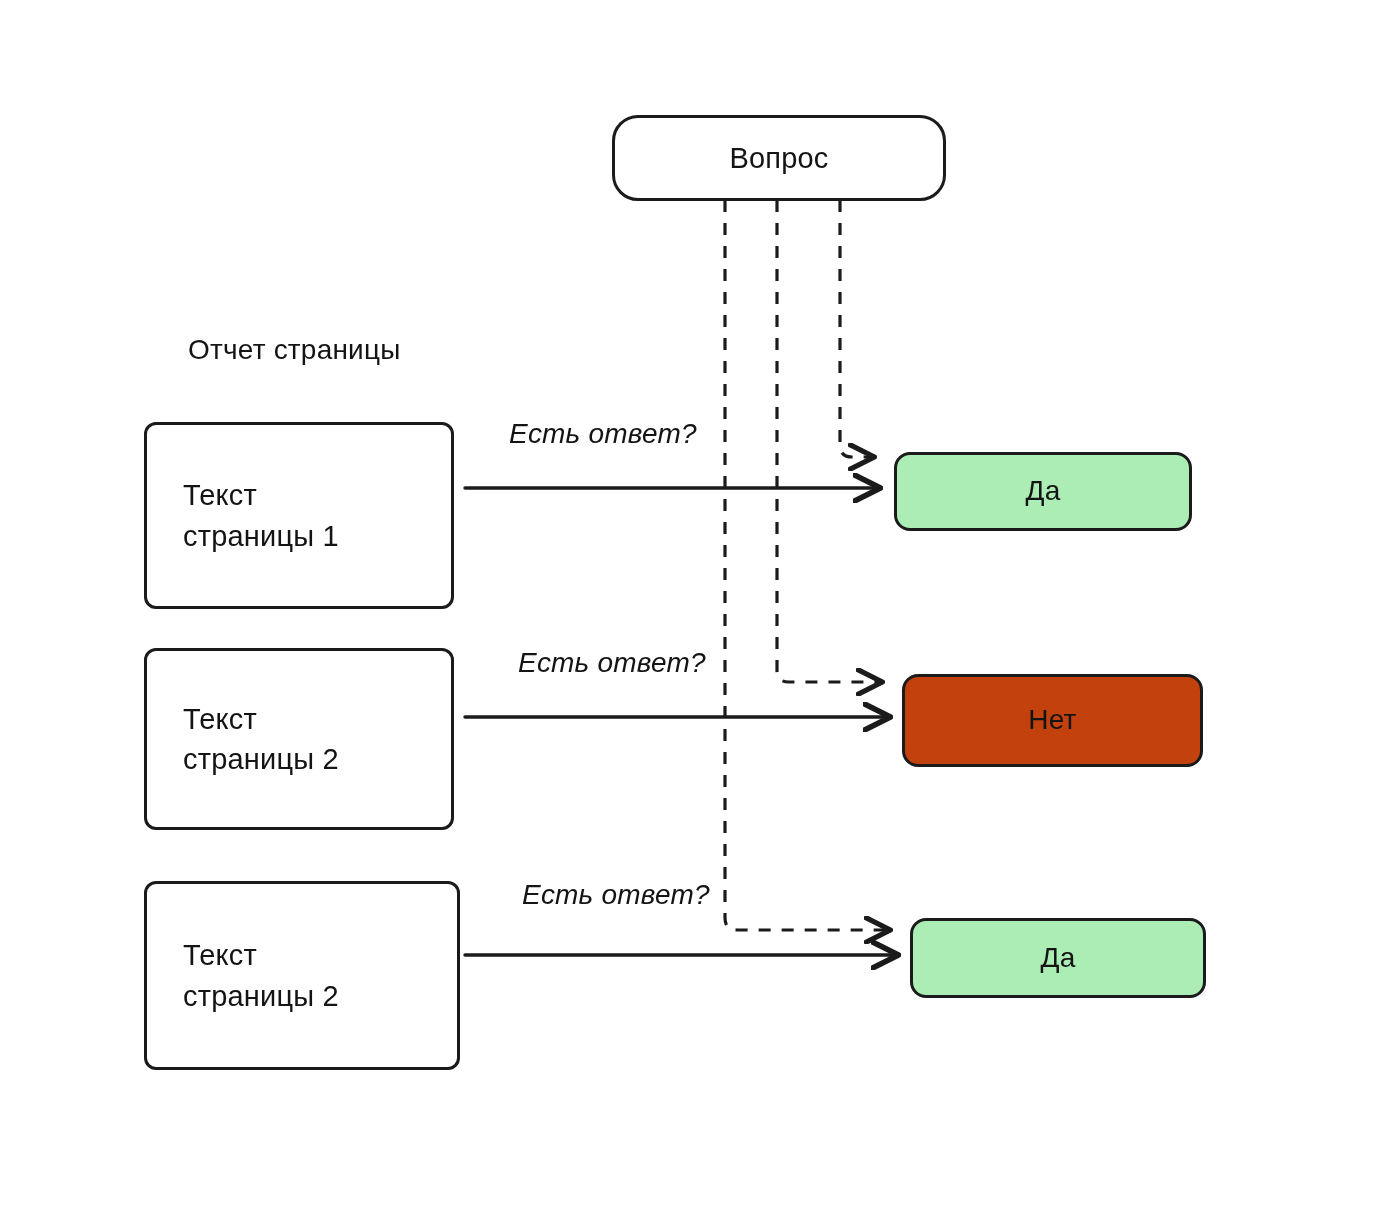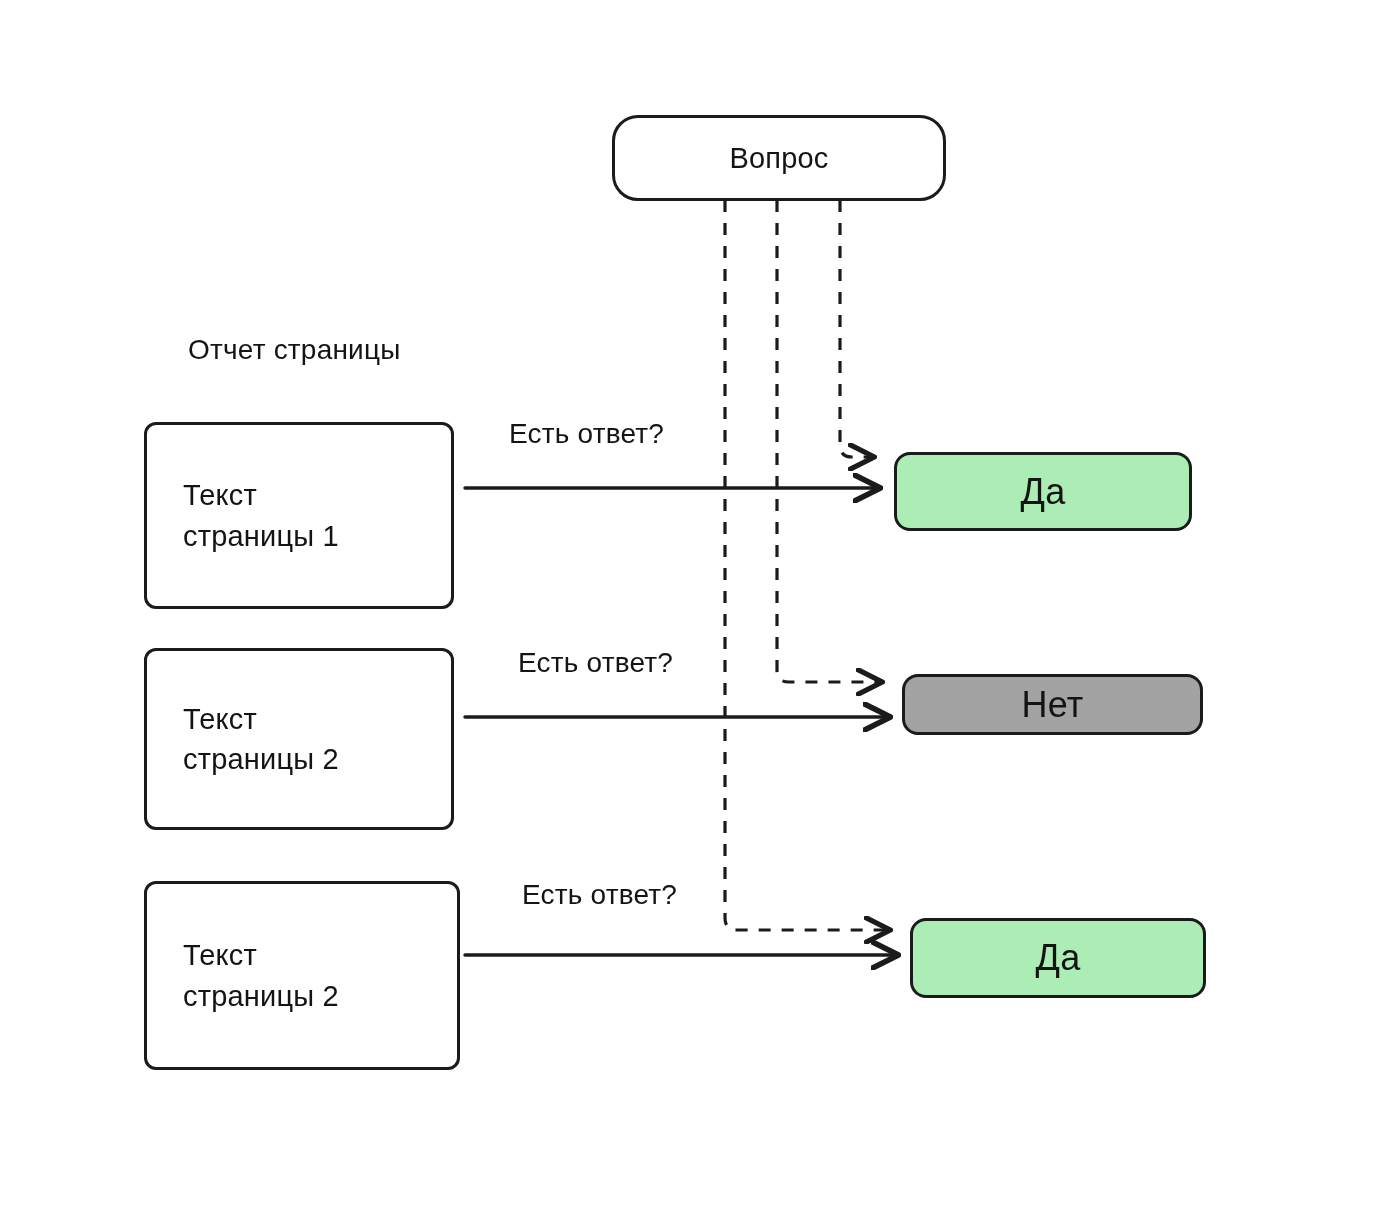--- a/index.html
+++ b/index.html
@@ -41,21 +41,21 @@
     border-radius: 16px;
   }
   .node-label {
     font-size: 29px;
     color: #141414;
     line-height: 1.38;
     white-space: pre-line;
     letter-spacing: 0.2px;
   }
   .node.answer .node-label {
-    font-size: 36px;
+    font-size: 28px;
   }
   .node.question .node-label {
     font-size: 29px;
     width: 100%;
     text-align: center;
   }
   .node.question {
     justify-content: center;
     border-radius: 26px;
   }
@@ -65,20 +65,21 @@
     color: #141414;
     white-space: nowrap;
     letter-spacing: 0.2px;
   }
   .edge-label {
     position: absolute;
     font-size: 28px;
     color: #141414;
     white-space: nowrap;
     letter-spacing: 0.2px;
+    font-style: italic;
   }
 </style>
 </head>
 <body>
 
 <div id="canvas">
 
   <svg class="layer" viewBox="0 0 1388 1222" xmlns="http://www.w3.org/2000/svg">
     <defs>
       <marker id="open-arrow" viewBox="0 0 12 12" refX="10" refY="6" markerWidth="9" markerHeight="9" orient="auto-start-reverse">
@@ -123,21 +124,21 @@
 
   <div class="node page" style="left:144px; top:881px; width:316px; height:189px;">
     <span class="node-label">Текст
 страницы 2</span>
   </div>
 
   <div class="node answer" style="left:894px; top:452px; width:298px; height:79px; background:#abedb5;">
     <span class="node-label">Да</span>
   </div>
 
-  <div class="node answer" style="left:902px; top:674px; width:301px; height:61px; background:#a3a3a3;">
+  <div class="node answer" style="left:902px; top:674px; width:301px; height:93px; background:#c2410c;">
     <span class="node-label">Нет</span>
   </div>
 
   <div class="node answer" style="left:910px; top:918px; width:296px; height:80px; background:#abedb5;">
     <span class="node-label">Да</span>
   </div>
 
   <div class="edge-label" style="left:509px; top:418px;">Есть ответ?</div>
 
   <div class="edge-label" style="left:518px; top:647px;">Есть ответ?</div>

